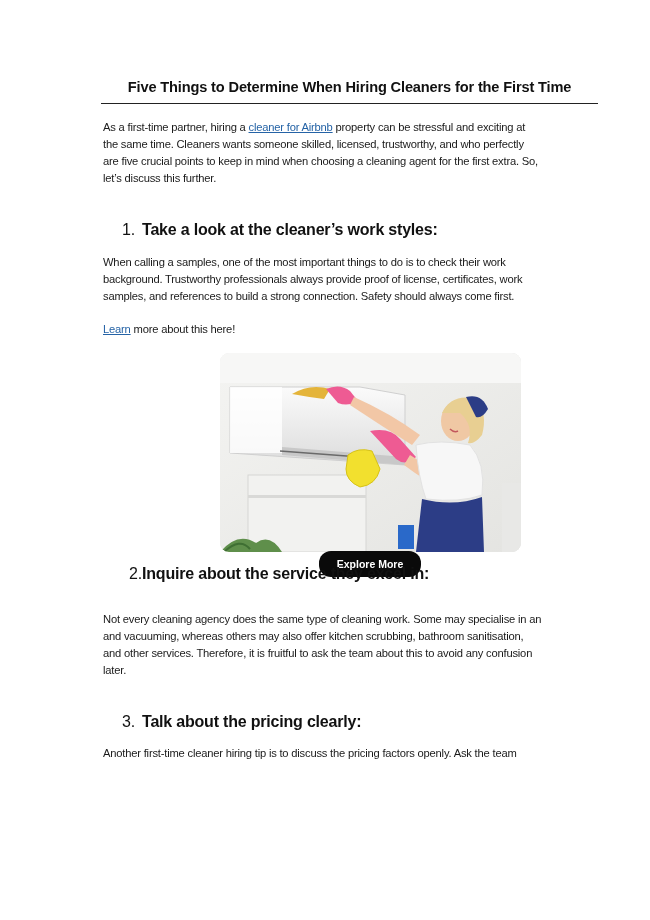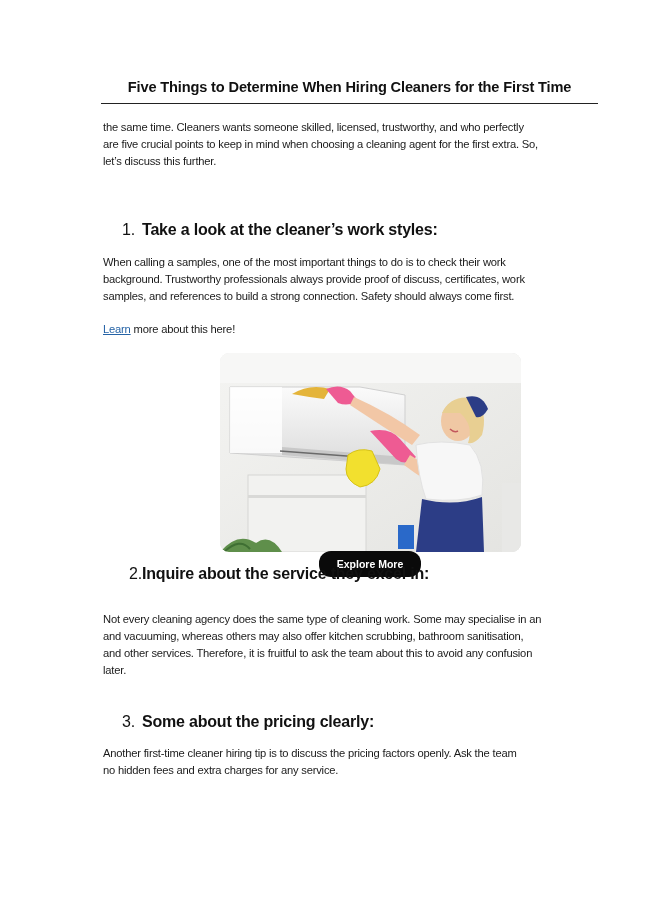--- a/index.html
+++ b/index.html
@@ -100,31 +100,32 @@
   </style>
 </head>
 <body>
 
 <div class="page">
 
   <div class="title">Five Things to Determine When Hiring Cleaners for the First Time</div>
   <div class="title-rule"></div>
 
   <div class="para" style="top:119px;">
+    <div><span>As a first-time partner, hiring a </span><a href="#" class="link">cleaner for Airbnb</a><span> property can be stressful and exciting at</span></div>
     <div>the same time. Cleaners wants someone skilled, licensed, trustworthy, and who perfectly</div>
     <div>are five crucial points to keep in mind when choosing a cleaning agent for the first extra. So,</div>
     <div>let’s discuss this further.</div>
   </div>
 
   <div class="heading" style="top:221px;">
     <span class="num">1.</span><span>Take a look at the cleaner’s work styles:</span>
   </div>
   <div class="para" style="top:254px;">
     <div>When calling a samples, one of the most important things to do is to check their work</div>
-    <div>background. Trustworthy professionals always provide proof of discuss, certificates, work</div>
+    <div>background. Trustworthy professionals always provide proof of license, certificates, work</div>
     <div>samples, and references to build a strong connection. Safety should always come first.</div>
   </div>
   <div class="para" style="top:321px;">
     <a href="#" class="link">Learn</a><span> more about this here!</span>
   </div>
 
   <div class="figure">
     <svg width="301" height="199" viewBox="0 0 301 199" xmlns="http://www.w3.org/2000/svg">
       <defs>
         <linearGradient id="wall" x1="0" y1="0" x2="1" y2="1">
@@ -180,20 +181,19 @@
     <span class="num">2.</span><span>Inquire about the service they excel in:</span>
   </div>
   <div class="para" style="top:611px;">
     <div>Not every cleaning agency does the same type of cleaning work. Some may specialise in an</div>
     <div>and vacuuming, whereas others may also offer kitchen scrubbing, bathroom sanitisation,</div>
     <div>and other services. Therefore, it is fruitful to ask the team about this to avoid any confusion</div>
     <div>later.</div>
   </div>
 
   <div class="heading" style="top:713px;">
-    <span class="num">3.</span><span>Some about the pricing clearly:</span>
+    <span class="num">3.</span><span>Talk about the pricing clearly:</span>
   </div>
   <div class="para" style="top:745px;">
     <div>Another first-time cleaner hiring tip is to discuss the pricing factors openly. Ask the team</div>
-    <div>no hidden fees and extra charges for any service.</div>
   </div>
 
 </div>
 
 </body></html>

